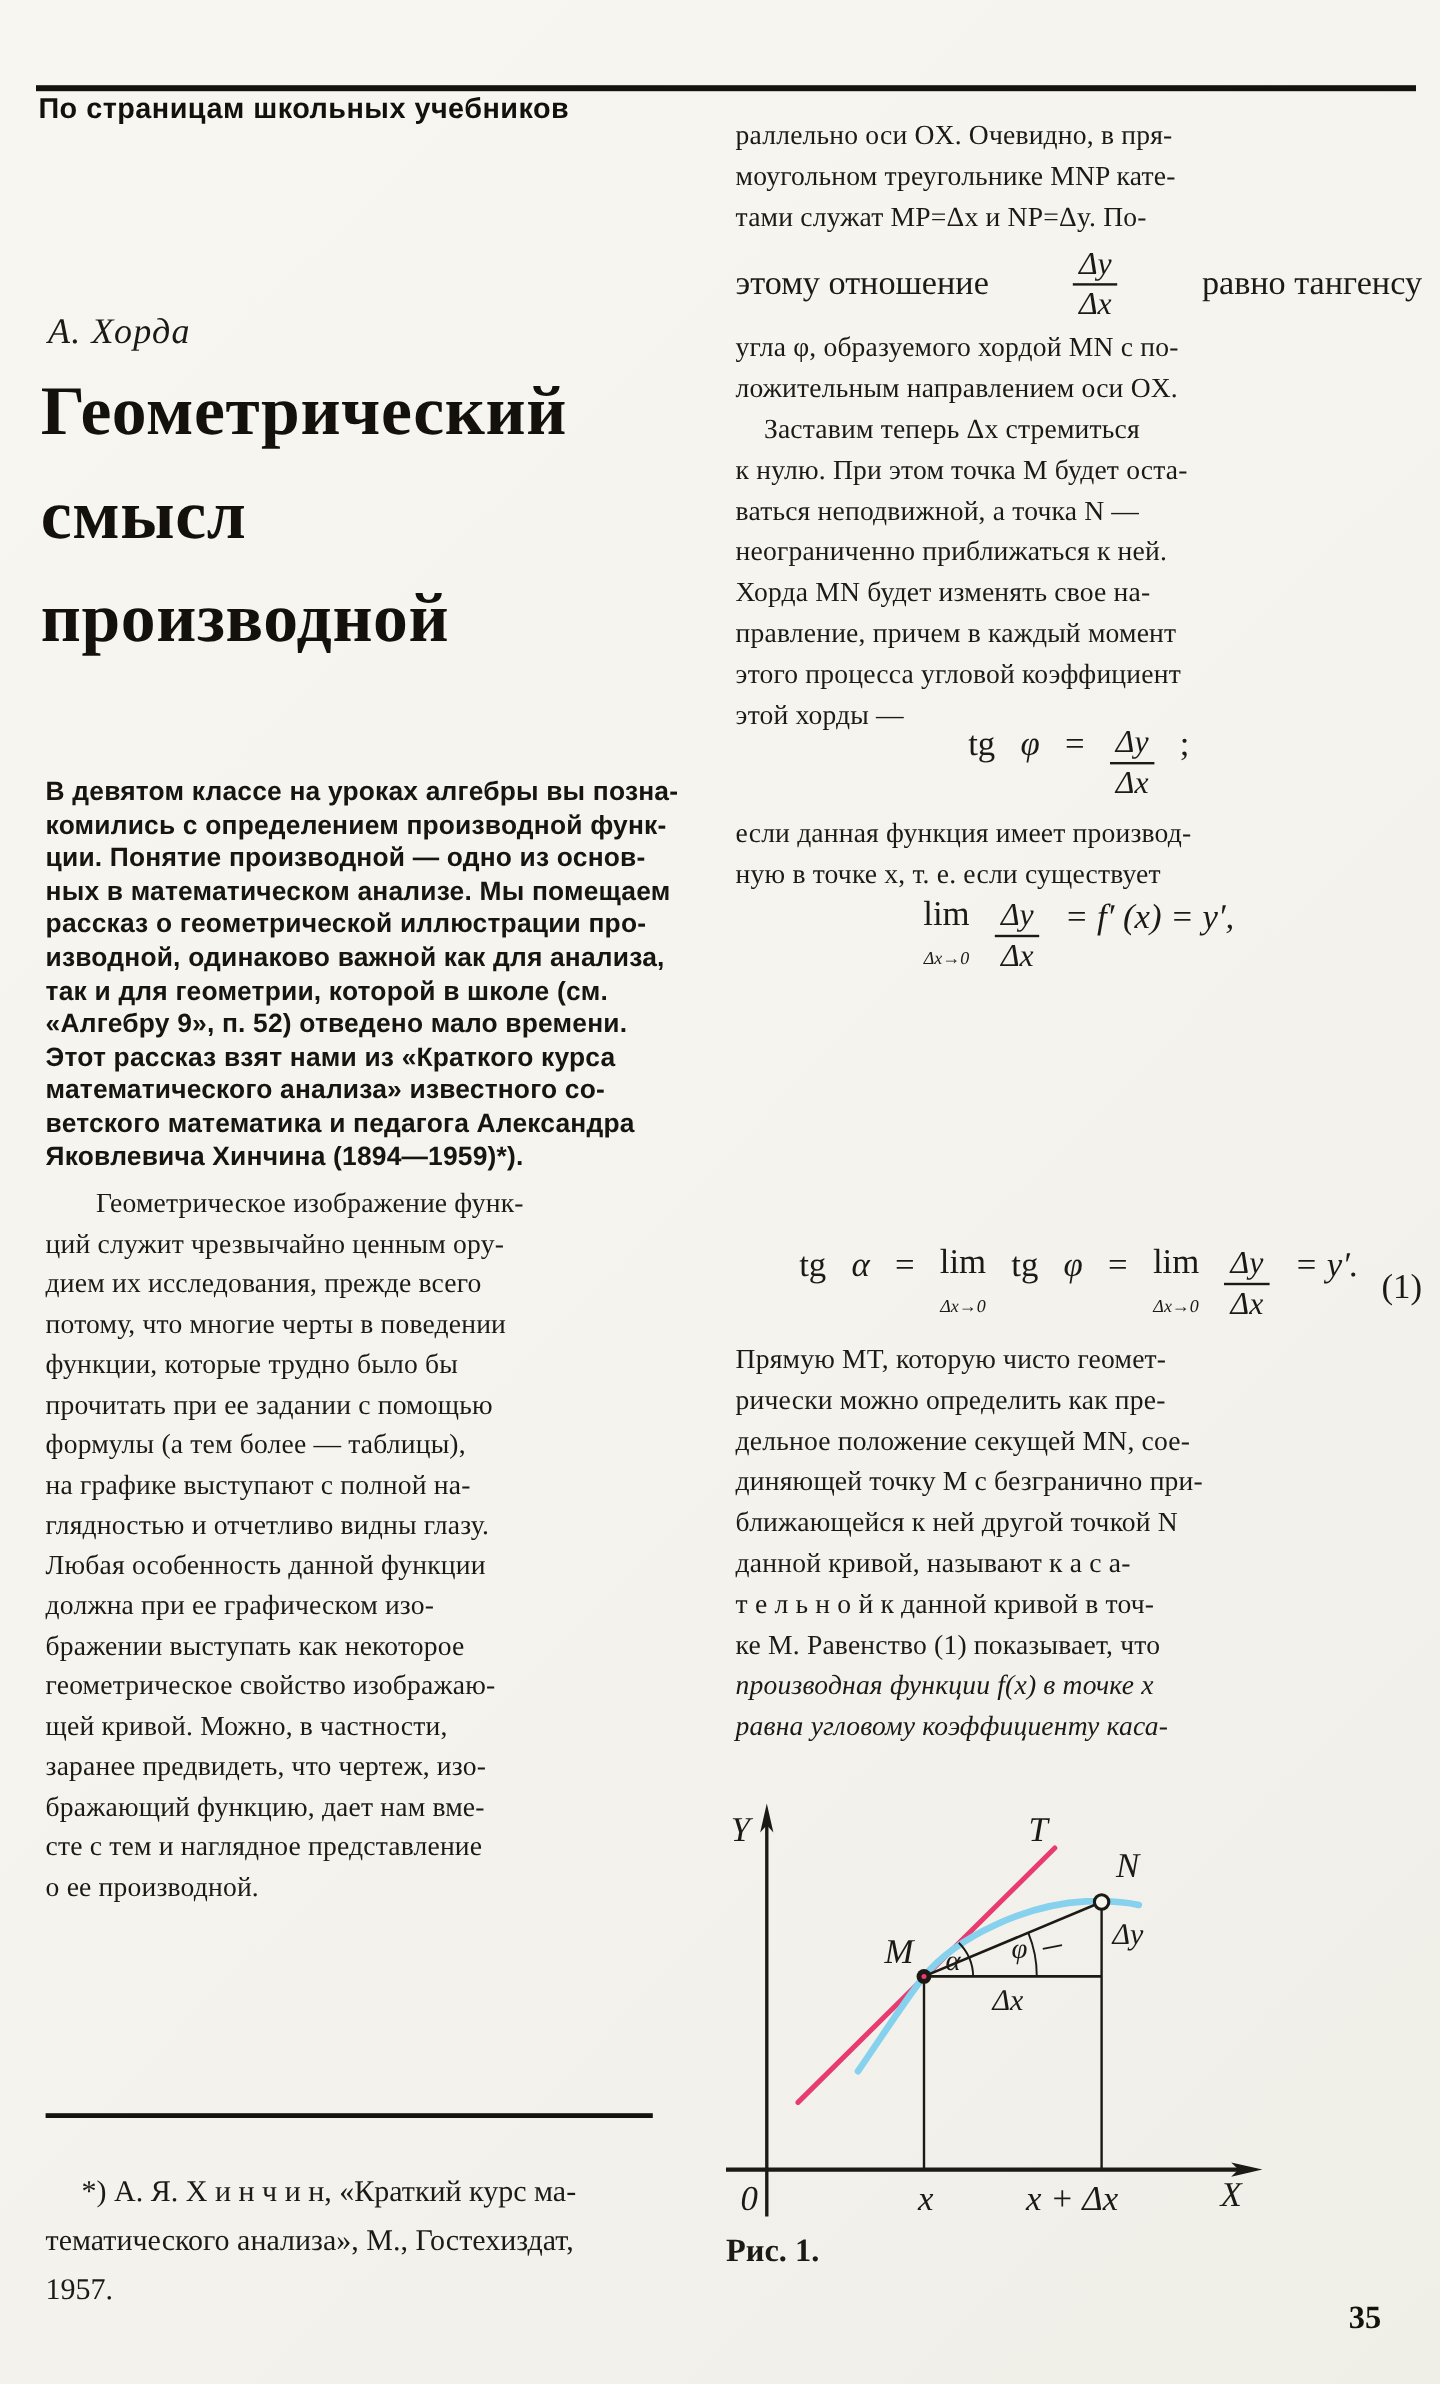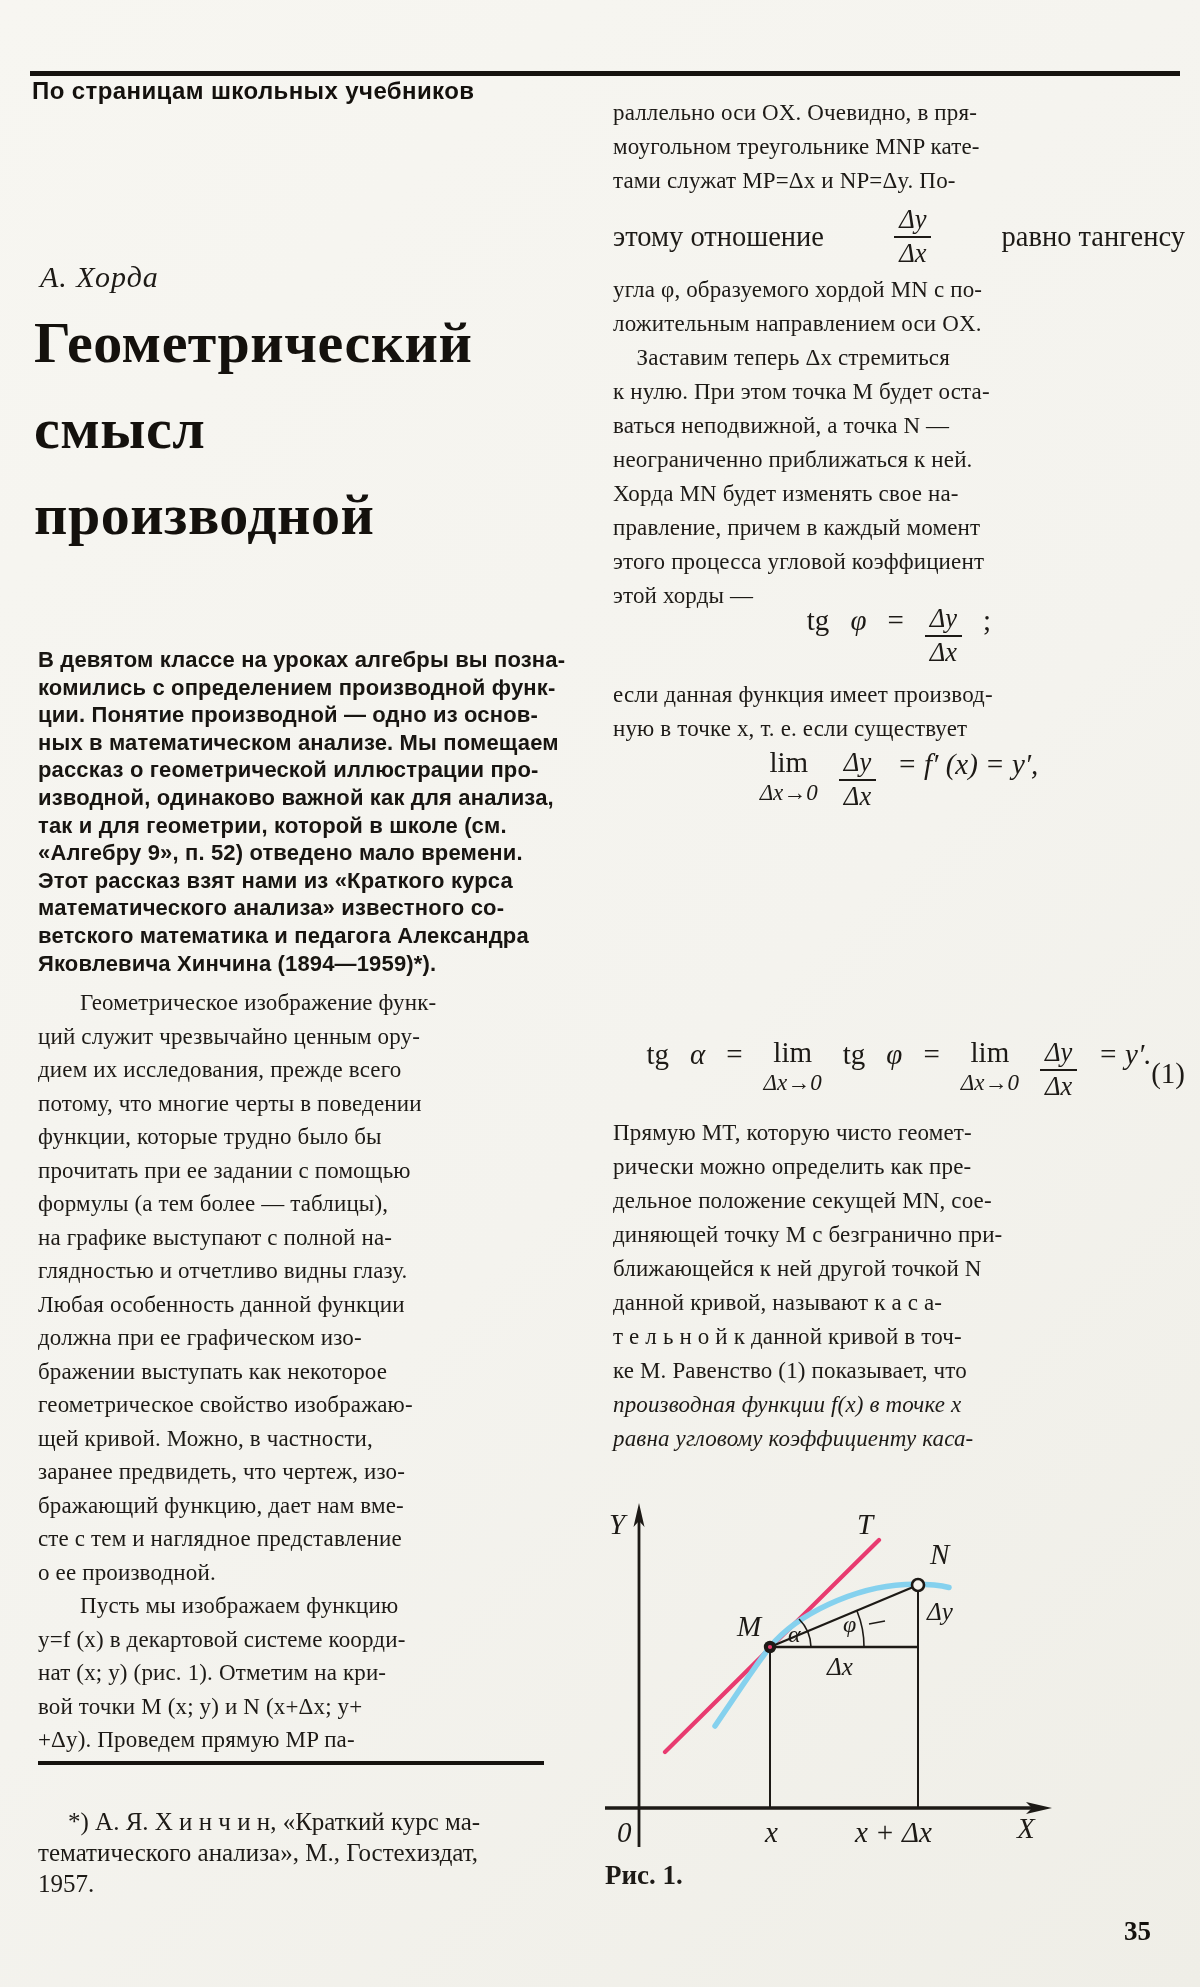--- a/index.html
+++ b/index.html
@@ -37,26 +37,26 @@
   }
   .formula{
     display:flex;justify-content:center;align-items:flex-start;gap:21px;
     width:572px;font-size:29px;
   }
   .frac{display:inline-flex;flex-direction:column;align-items:center;font-size:26.5px;line-height:1.12;}
   .frac .num{border-bottom:2.2px solid #1d1a16;padding:0 5px 1px;font-style:italic;}
   .frac .den{padding-top:1px;font-style:italic;}
   .lim{display:inline-flex;flex-direction:column;align-items:center;line-height:1;}
   .lim .limword{font-size:29px;}
-  .lim .limsub{font-size:23px;margin-top:4px;font-style:italic;}
+  .lim .limsub{font-size:15px;margin-top:15px;font-style:italic;}
   .mvar{font-style:italic;}
   .eqrow{position:relative;}
   .eqtag{position:absolute;right:0;top:50%;transform:translateY(-50%);font-style:normal;}
   .italiclines{font-style:italic;}
-  .footnote{font-size:25px;line-height:31px;white-space:pre-line;width:552px;}
+  .footnote{font-size:25px;line-height:41px;white-space:pre-line;width:552px;}
   .fn-indent{text-indent:30px;}
   .pagenum{font-weight:700;font-size:27px;color:#14110d;}
   .figcap{font-weight:700;font-size:27px;}
   svg text{font-family:"Liberation Serif","DejaVu Serif",serif;fill:#1d1a16;}
   svg .axlabel{font-style:italic;font-size:29px;}
   svg .ptlabel{font-style:italic;font-size:29px;}
   svg .anglabel{font-style:italic;font-size:24px;}
   svg .dlabel{font-style:italic;font-size:25px;}
 </style>
 </head>
@@ -98,25 +98,20 @@
 Любая особенность данной функции
 должна  при  ее  графическом  изо-
 бражении выступать как некоторое
 геометрическое свойство изображаю-
 щей  кривой.  Можно,  в  частности,
 заранее предвидеть, что чертеж, изо-
 бражающий функцию, дает нам вме-
 сте с тем и наглядное представление
 о ее производной.</div>
 
-  <div class="abs bodytxt lh-left leftcol indent" style="left:38px;top:1589px;">Пусть  мы  изображаем  функцию
-y=f (x) в декартовой системе коорди-
-нат (x; y) (рис. 1). Отметим на кри-
-вой точки M (x; y) и N (x+Δx; y+
-+Δy).  Проведем  прямую  MP  па-</div>
 
   <div class="abs hrule" style="left:38px;top:1761px;width:506px;height:4px;"></div>
   <div class="abs footnote fn-indent" style="left:38px;top:1806px;">*) А. Я. Х и н ч и н, «Краткий курс ма-
 тематического  анализа»,  М.,  Гостехиздат,
 1957.</div>
 
   <div class="abs bodytxt lh-right rightcol" style="left:613px;top:96px;">раллельно оси OX. Очевидно, в пря-
 моугольном треугольнике MNP кате-
 тами служат MP=Δx и NP=Δy. По-</div>
 

